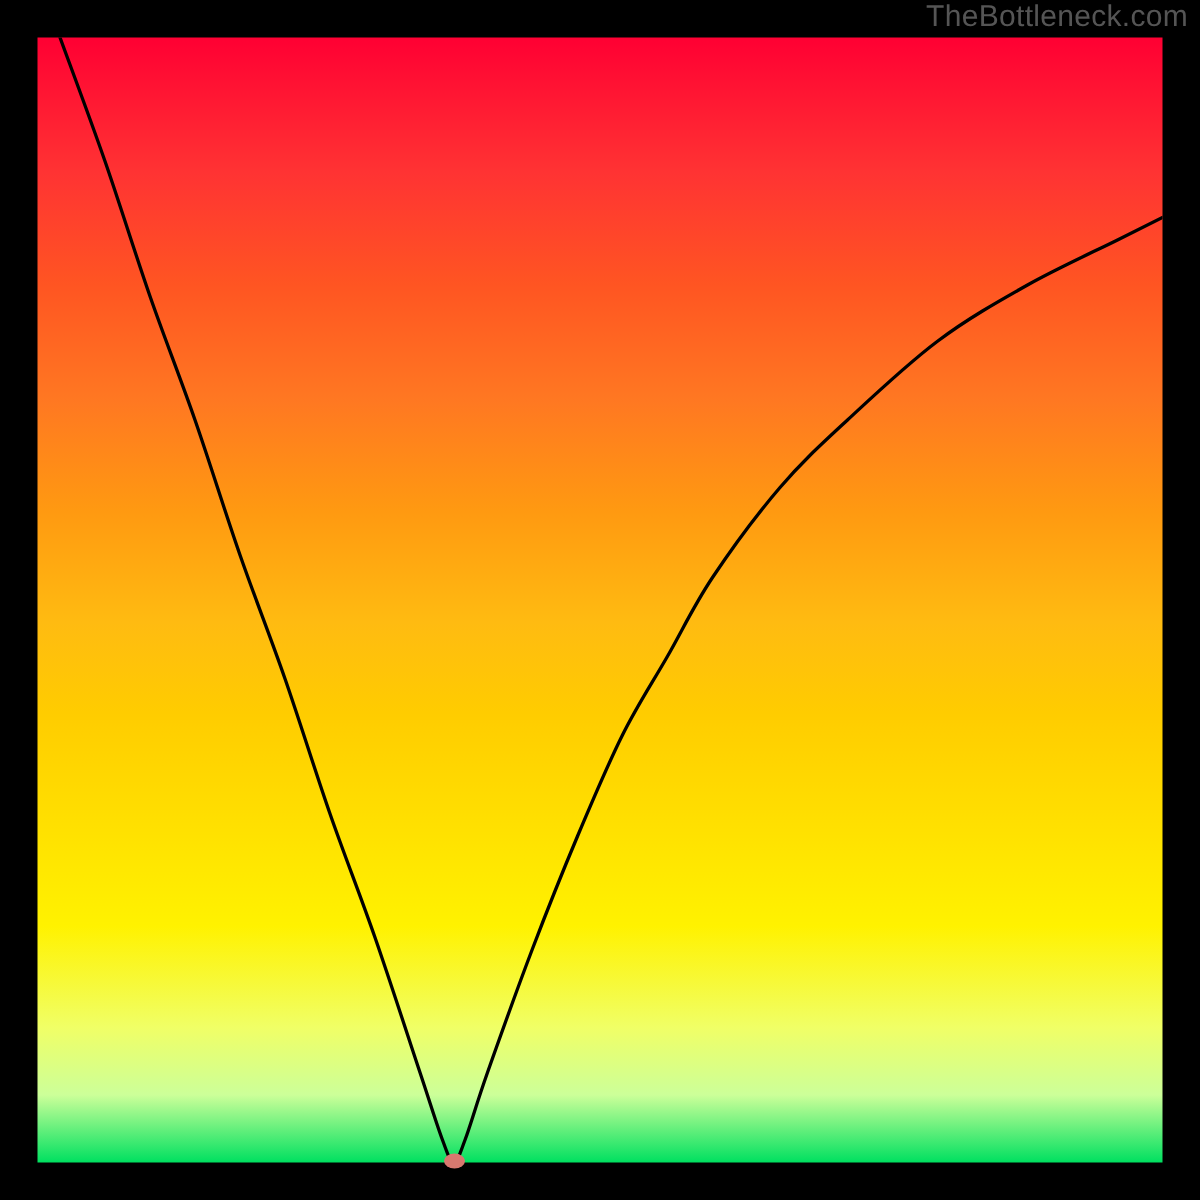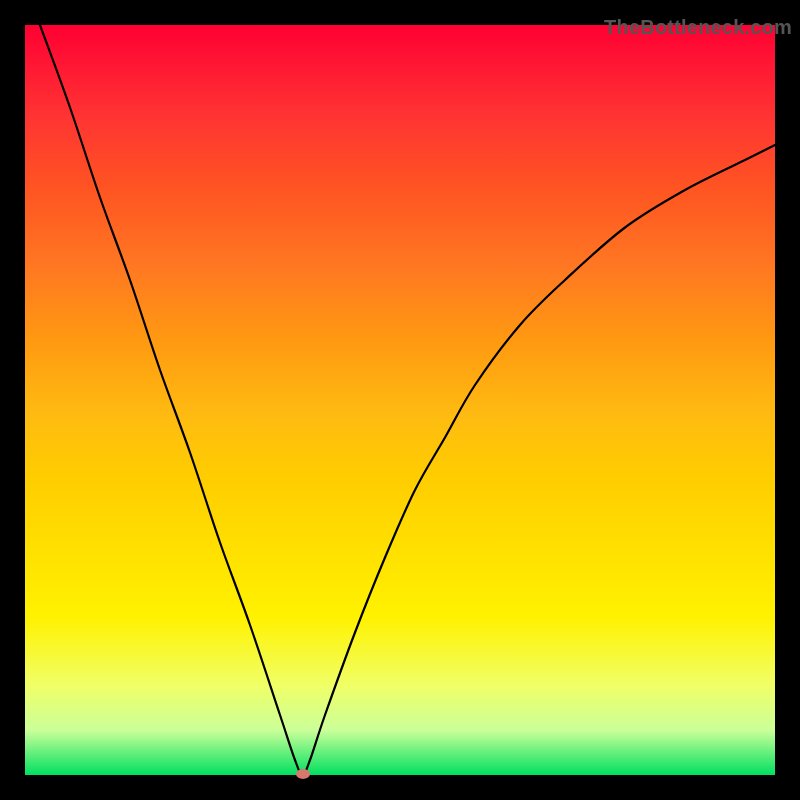--- a/index.html
+++ b/index.html
@@ -27,25 +27,25 @@
       #ffcc00 60%,
       #ffe000 70%,
       #fff200 79%,
       #f0ff66 88%,
       #ccff99 94%,
       #00e060 100%
     );
   }
   .watermark {
     position: absolute;
-    top: 16px;
+    top: 0;
     right: 8px;
     font-family: Arial, Helvetica, sans-serif;
     font-size: 20px;
-    font-weight: 700;
+    font-weight: 400;
     color: #555;
     letter-spacing: 0.2px;
   }
   .curve-layer {
     position: absolute;
     left: 25px;
     top: 25px;
     width: 750px;
     height: 750px;
     pointer-events: none;

